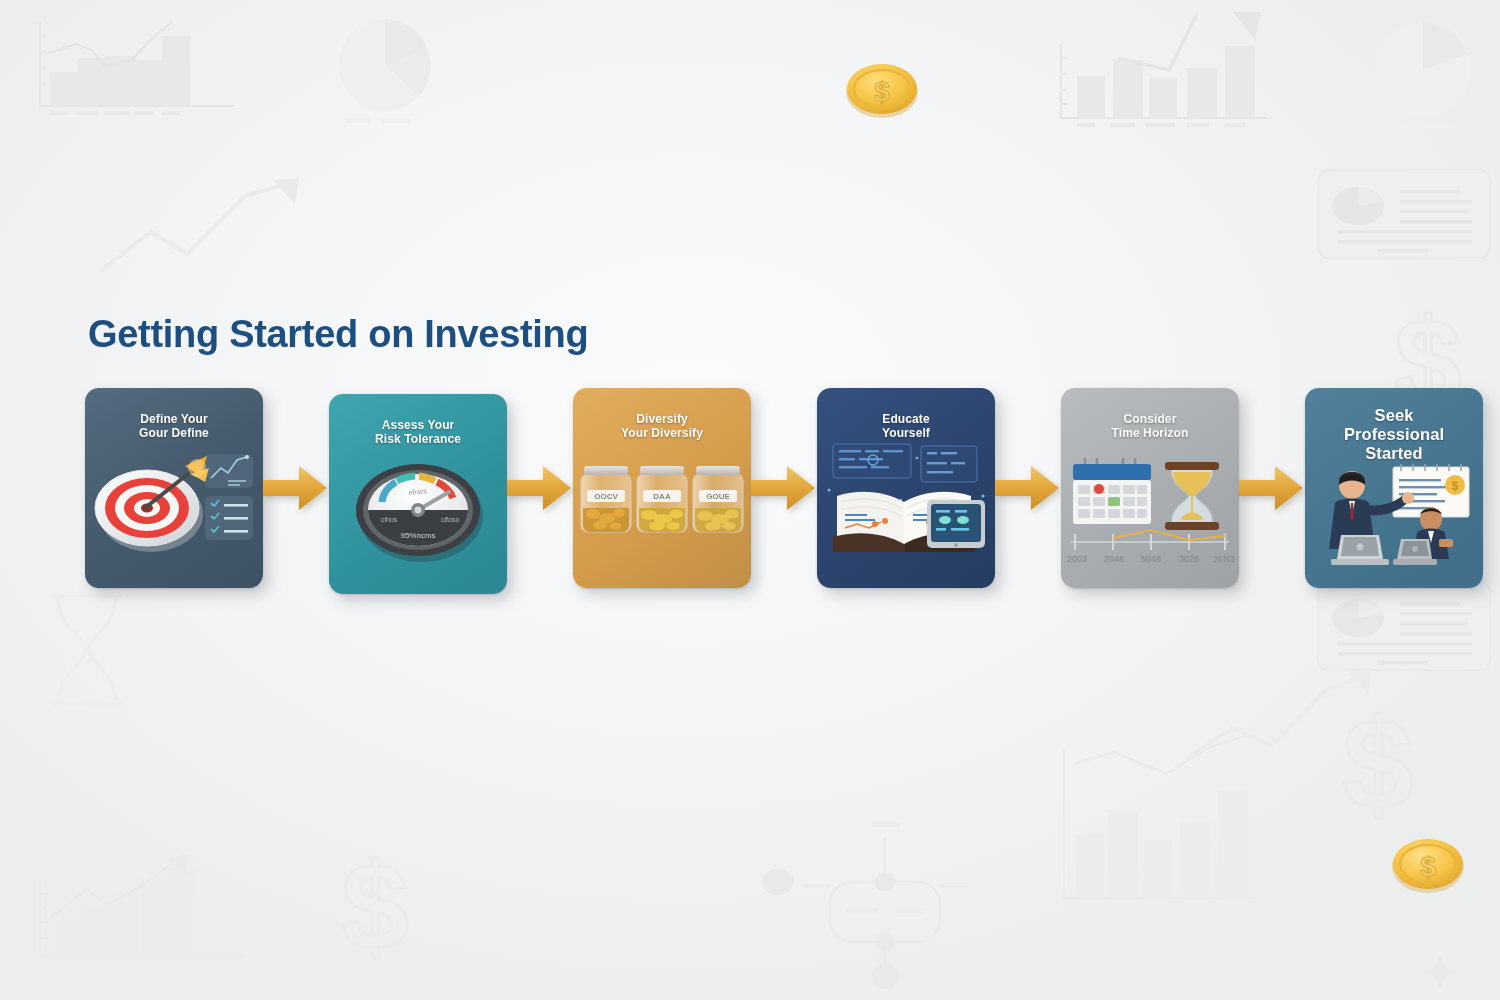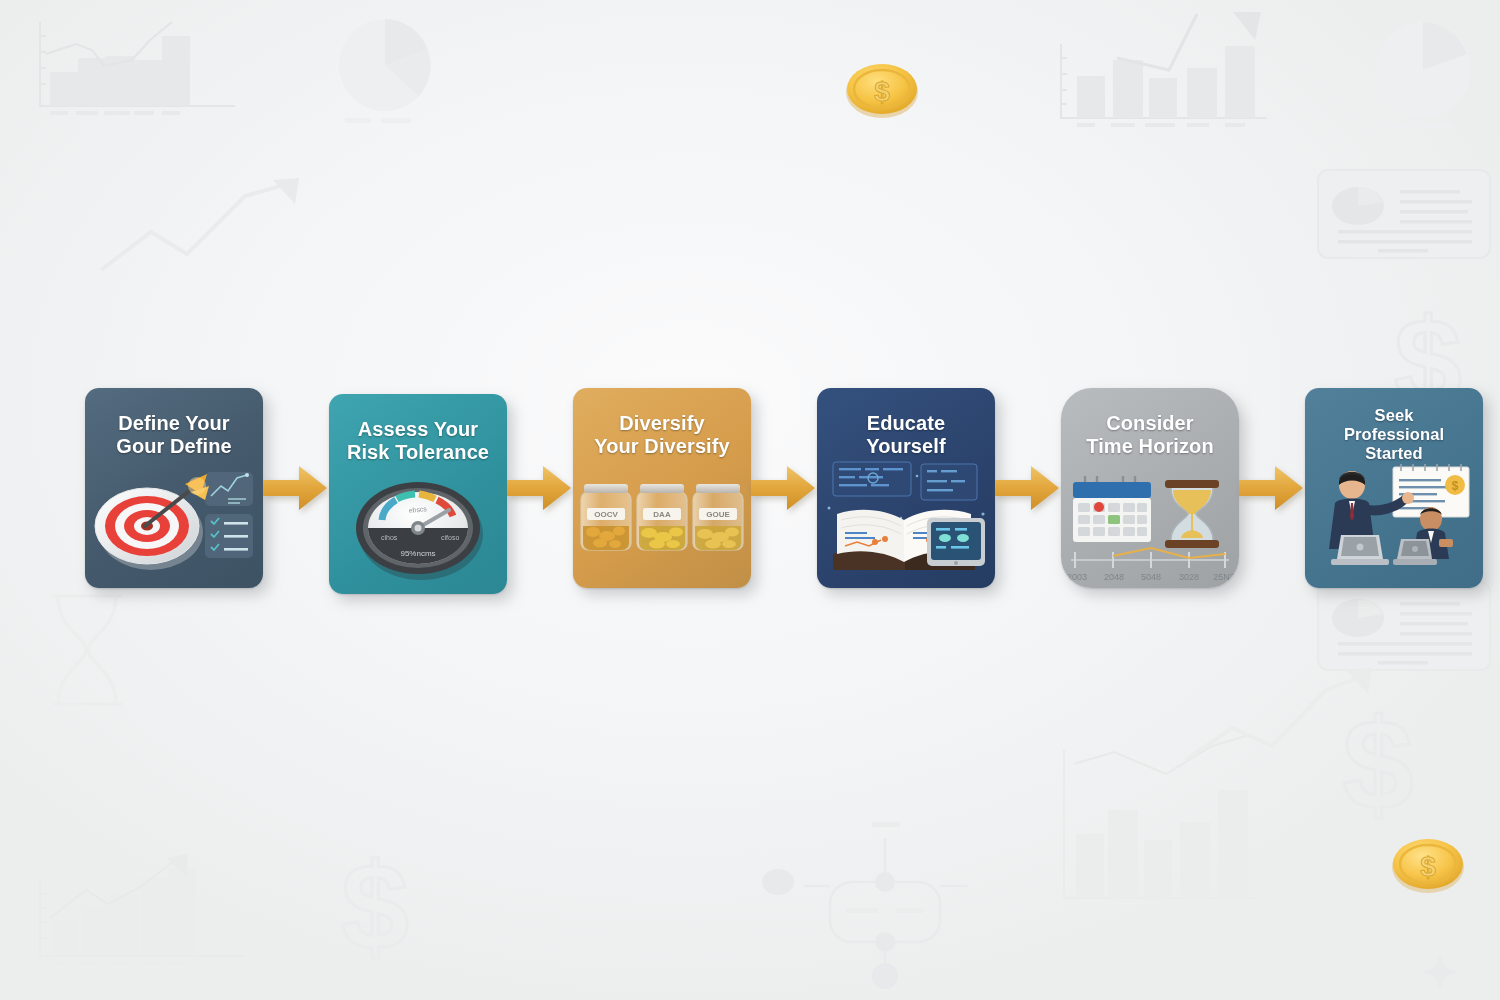--- a/index.html
+++ b/index.html
@@ -58,37 +58,37 @@
   }
   .card-inner {
     position: absolute; inset: 0;
     display: flex; flex-direction: column;
     align-items: center;
   }
   .card-title {
     margin-top: 24px;
     width: 154px;
     text-align: center;
-    font-size: 20px;
+    font-size: 12px;
     font-weight: bold;
     line-height: 1.17;
     color: #ffffff;
     text-shadow: 0 1px 2px rgba(0,0,0,0.35);
     letter-spacing: 0.1px;
   }
   .card-title.three-line { margin-top: 18px; font-size: 16.5px; }
   .art { position: relative; flex: 1 1 auto; width: 100%; }
   .art svg { position: absolute; left: 0; top: 0; }
 
   
   .c1 { background: linear-gradient(145deg, #546c80 0%, #44596b 55%, #3d5263 100%); }
   .c2 { background: linear-gradient(145deg, #3fa5b0 0%, #2f919d 60%, #2b8793 100%); margin-top: 12px; }
   .c3 { background: linear-gradient(145deg, #e0ad5e 0%, #d59c4b 55%, #c08f47 100%); }
   .c4 { background: linear-gradient(145deg, #34517e 0%, #2b436c 60%, #253c62 100%); }
-  .c5 { background: linear-gradient(145deg, #b9bcbe 0%, #a9adb0 55%, #9ea2a5 100%); border-radius: 31px; }
+  .c5 { background: linear-gradient(145deg, #b9bcbe 0%, #a9adb0 55%, #9ea2a5 100%); }
   .c6 { background: linear-gradient(145deg, #52809b 0%, #45748f 60%, #406d88 100%); padding-left: 40px; }
 
   
   .arrow {
     flex: 1 1 auto;
     height: 54px;
     position: relative;
     display: flex;
     align-items: center;
     justify-content: center;
@@ -344,20 +344,21 @@
           <stop offset="100%" stop-color="#dfa427"></stop>
         </radialGradient>
       </defs>
       <ellipse cx="40" cy="35" rx="36" ry="26" fill="#d49c22" opacity="0.3"></ellipse>
       <ellipse cx="40" cy="32" rx="35" ry="25" fill="url(#cg2)"></ellipse>
       <ellipse cx="40" cy="32" rx="28" ry="19" fill="none" stroke="#eab63c" stroke-width="2.5"></ellipse>
       <text x="40" y="44" font-family="Liberation Sans, sans-serif" font-size="28" font-weight="bold" fill="#f4d277" stroke="#d9a52b" stroke-width="1" text-anchor="middle">$</text>
     </svg>
   </div>
 
+  <div id="title">Getting Started on Investing</div>
 
   <div id="flow">
 
     <div class="card c1">
       <div class="card-inner">
         <div class="card-title">
           <div>Define Your</div>
           <div>Gour Define</div>
         </div>
         <div class="art">

